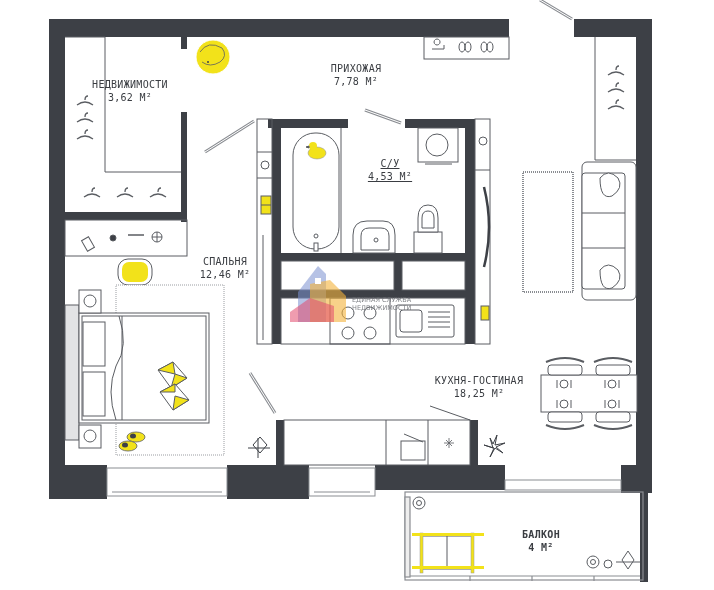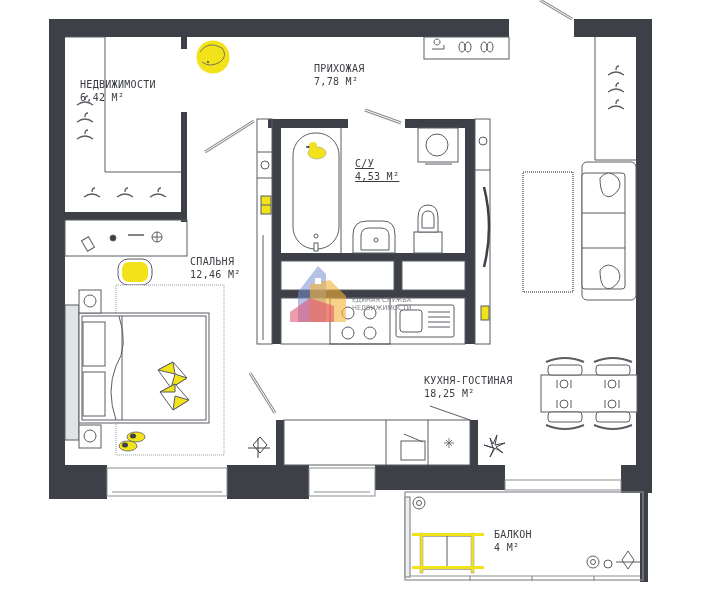--- a/index.html
+++ b/index.html
@@ -1,18 +1,18 @@
 <!DOCTYPE html>
 <html><head>
 <meta charset="utf-8">
 <style>
   html, body { margin:0; padding:0; background:#ffffff; }
   body { width:714px; height:590px; position:relative; overflow:hidden; font-family:"DejaVu Sans Mono", monospace; }
   #plan { position:absolute; left:0; top:0; width:714px; height:590px; }
-  .room-label { position:absolute; text-align:left; font-family:"DejaVu Sans Mono", "Liberation Mono", monospace; font-size:10px; line-height:13px; color:#3a3d42; letter-spacing:0.3px; white-space:nowrap; }
+  .room-label { position:absolute; text-align:center; font-family:"DejaVu Sans Mono", "Liberation Mono", monospace; font-size:10px; line-height:13px; color:#3a3d42; letter-spacing:0.3px; white-space:nowrap; }
   .room-label span { display:block; }
   .logo { position:absolute; left:290px; top:262px; width:150px; height:70px; }
   .logo-letters { position:absolute; left:62px; top:4px; font-family:"DejaVu Sans", sans-serif; font-size:40px; font-weight:bold; color:#8f9296; opacity:0.55; letter-spacing:-1px; line-height:40px; }
   .logo-sub { position:absolute; left:62px; top:34px; font-family:"DejaVu Sans", sans-serif; font-size:6.5px; line-height:8px; color:#6a6d72; opacity:0.85; white-space:nowrap; }
 </style>
 </head>
 <body>
 
 <svg id="plan" viewBox="0 0 714 590" xmlns="http://www.w3.org/2000/svg">
 
@@ -319,34 +319,34 @@
     <rect x="25" y="16" width="6" height="6" fill="#ffffff"></rect>
   </svg>
   <div class="logo-sub">
     <div>ЕДИНАЯ СЛУЖБА</div>
     <div>НЕДВИЖИМОСТИ</div>
   </div>
 </div>
 
 <div class="room-label" style="left:80px; top:78px; width:100px;">
   <span>НЕДВИЖИМОСТИ</span>
-  <span>6,42 М²</span>
+  <span>3,62 М²</span>
 </div>
 <div class="room-label" style="left:314px; top:62px; width:84px;">
   <span>ПРИХОЖАЯ</span>
   <span>7,78 М²</span>
 </div>
 <div class="room-label" style="left:355px; top:157px; width:70px;text-decoration:underline;">
   <span>С/У</span>
   <span>4,53 М²</span>
 </div>
 <div class="room-label" style="left:190px; top:235px; width:70px;margin-top:20px;">
   <span>СПАЛЬНЯ</span>
   <span>12,46 М²</span>
 </div>
 <div class="room-label" style="left:424px; top:374px; width:110px;">
   <span>КУХНЯ-ГОСТИНАЯ</span>
   <span>18,25 М²</span>
 </div>
-<div class="room-label" style="left:494px; top:528px; width:70px;">
+<div class="room-label" style="left:506px; top:528px; width:70px;font-weight:bold;">
   <span>БАЛКОН</span>
   <span>4 М²</span>
 </div>
 
 </body></html>

